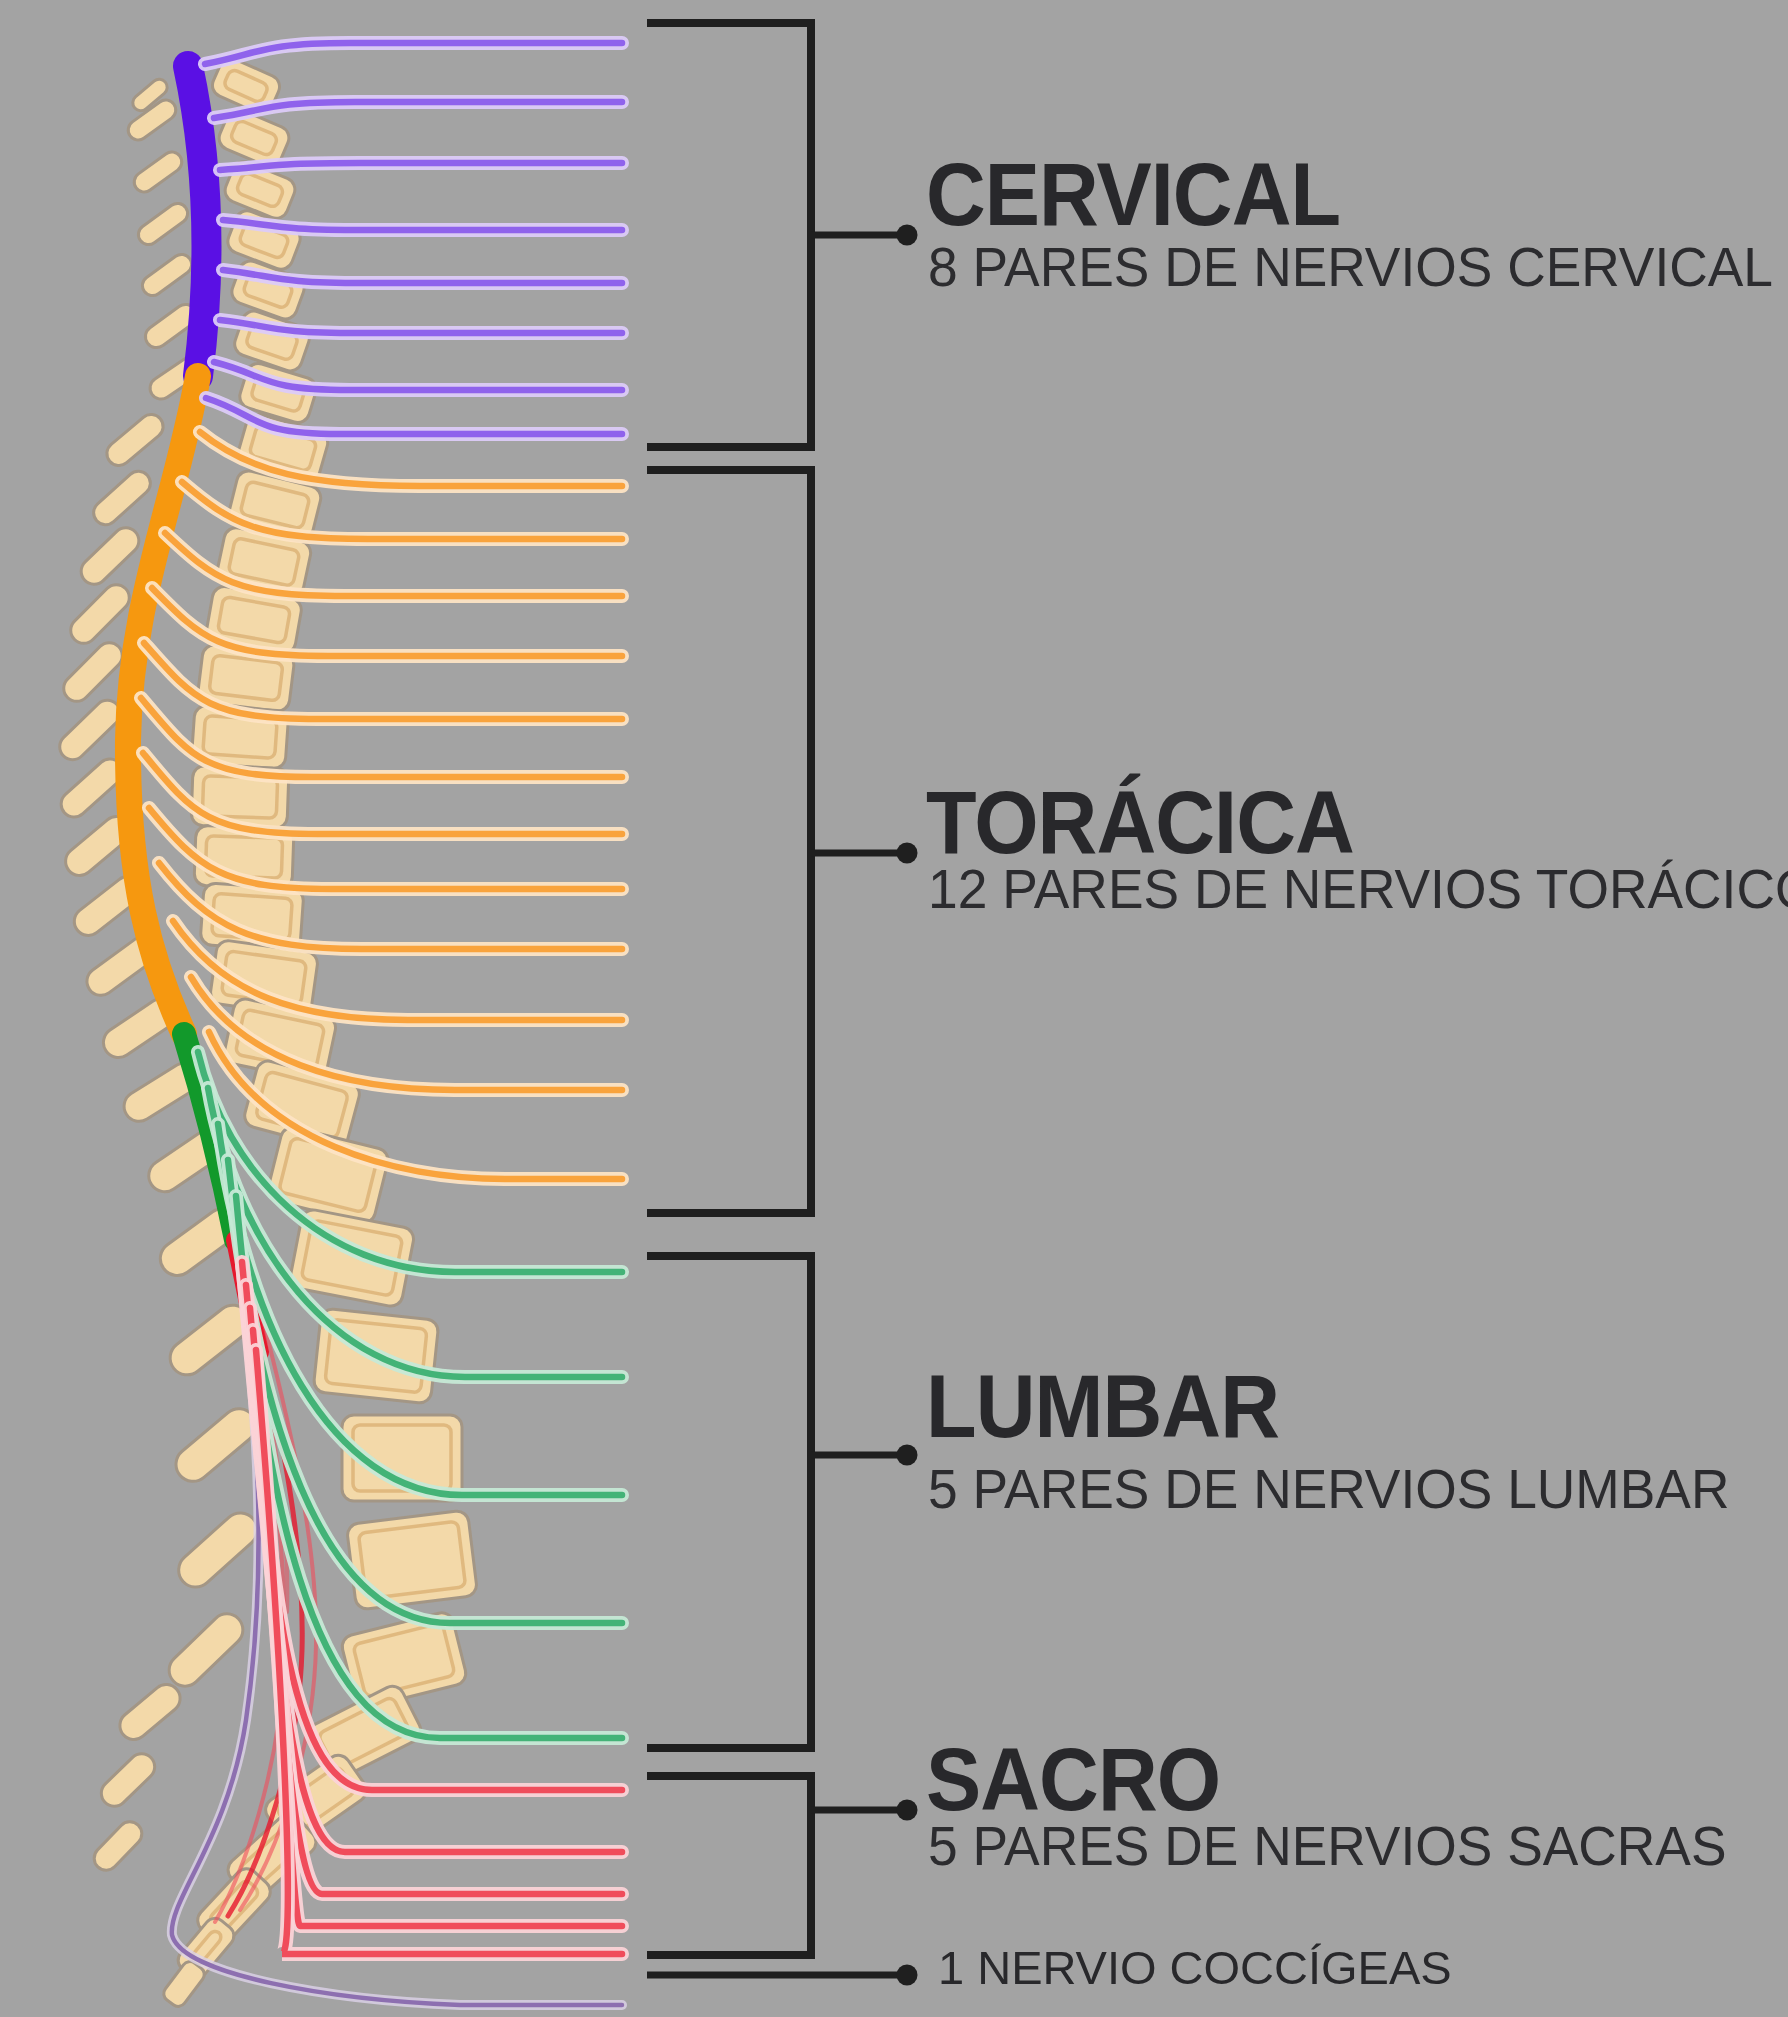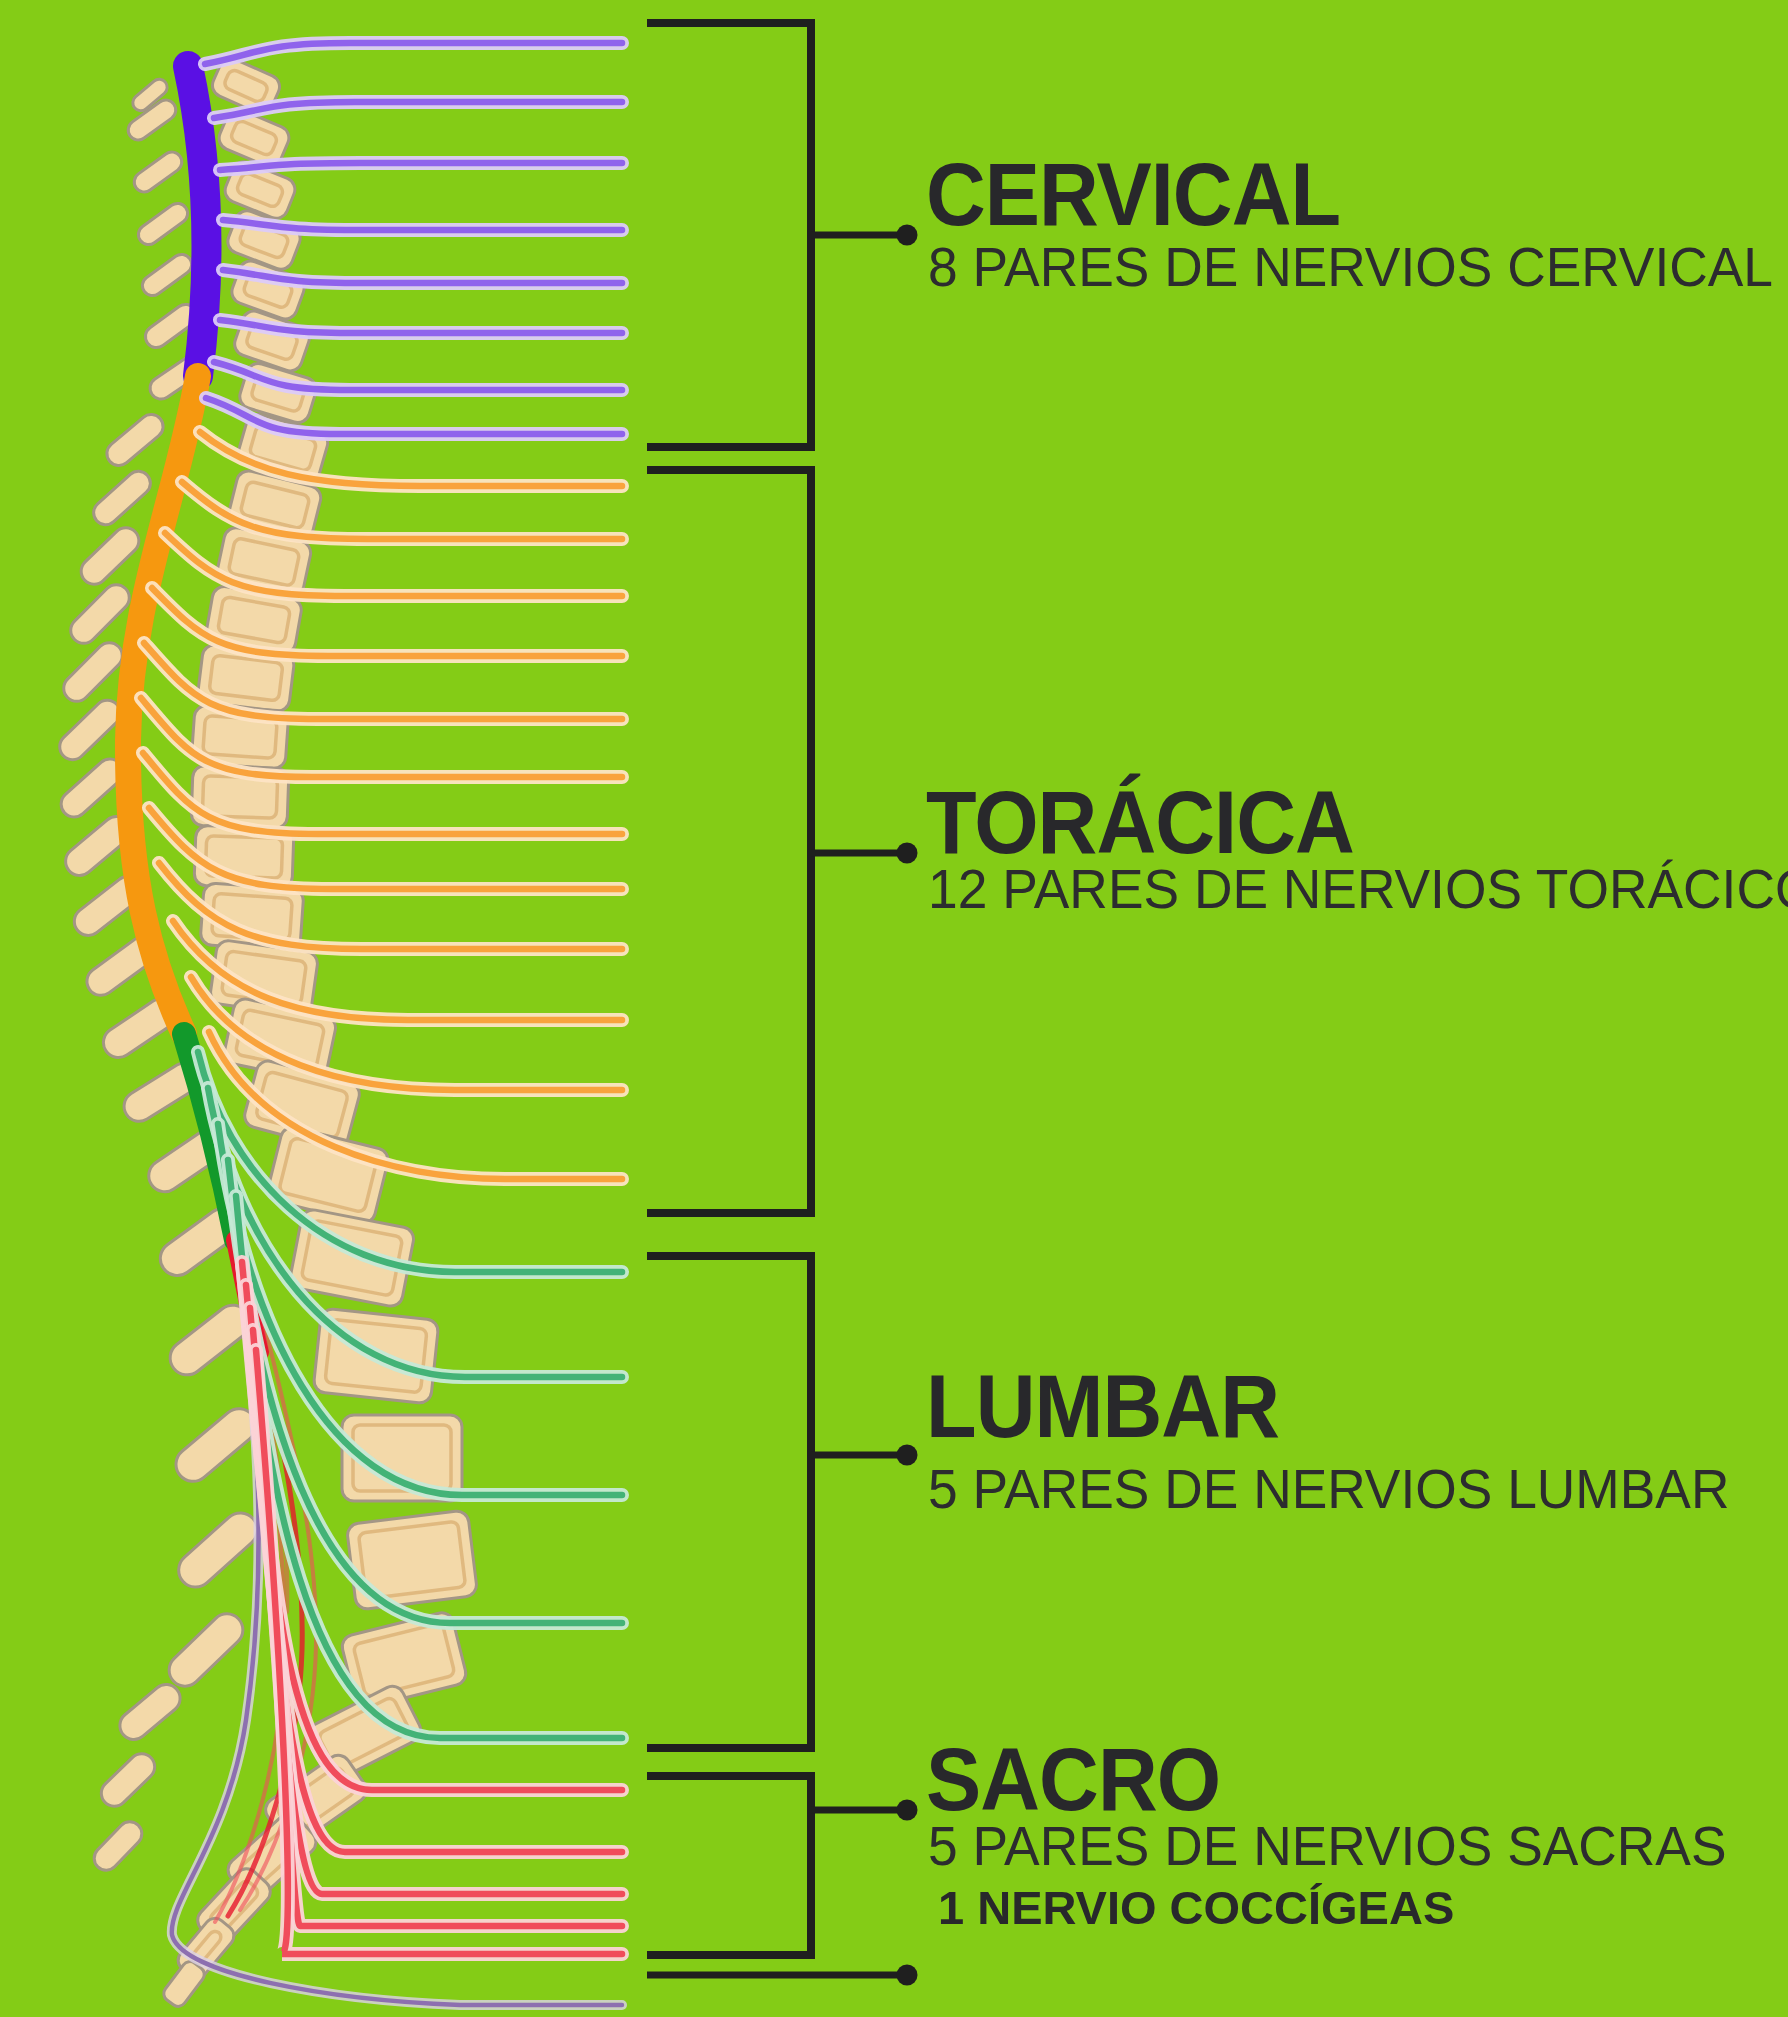--- a/index.html
+++ b/index.html
@@ -1,40 +1,40 @@
 <!DOCTYPE html>
 <html style="--ink: #28282b; --ink2: #2c2c2f;"><head>
 <meta charset="utf-8">
 <style>
   html,body{margin:0;padding:0;background:#ffffff;}
   .stage{
     position:relative;
     width:1788px;height:2017px;
-    background:#84cc16;
+    background:#a3a3a3;
     font-family:"Liberation Sans", sans-serif;
     overflow:hidden;
   }
   .stage svg{position:absolute;left:0;top:0;}
   .region-title{
     position:absolute;left:926px;
     font-size:89px;font-weight:700;line-height:1;
     letter-spacing:-1px;white-space:nowrap;
     transform:scaleX(.93);transform-origin:0 0;
     color:var(--ink,#28282b);
   }
   .region-sub{
     position:absolute;left:928px;
     font-size:55px;font-weight:400;line-height:1;
     white-space:nowrap;
     transform:scaleX(.97);transform-origin:0 0;
     color:var(--ink2,#2c2c2f);
   }
   .cocc-label{
-    position:absolute;left:938px;top:1884px;
-    font-size:47px;font-weight:700;line-height:1;
+    position:absolute;left:938px;top:1944px;
+    font-size:47px;font-weight:400;line-height:1;
     white-space:nowrap;color:var(--ink,#28282b);
   }
 </style>
 </head>
 <body>
 
 <div class="stage">
 
   <svg id="spine-svg" width="1788" height="2017" viewBox="0 0 1788 2017" xmlns="http://www.w3.org/2000/svg">
     <g id="g-processes">

